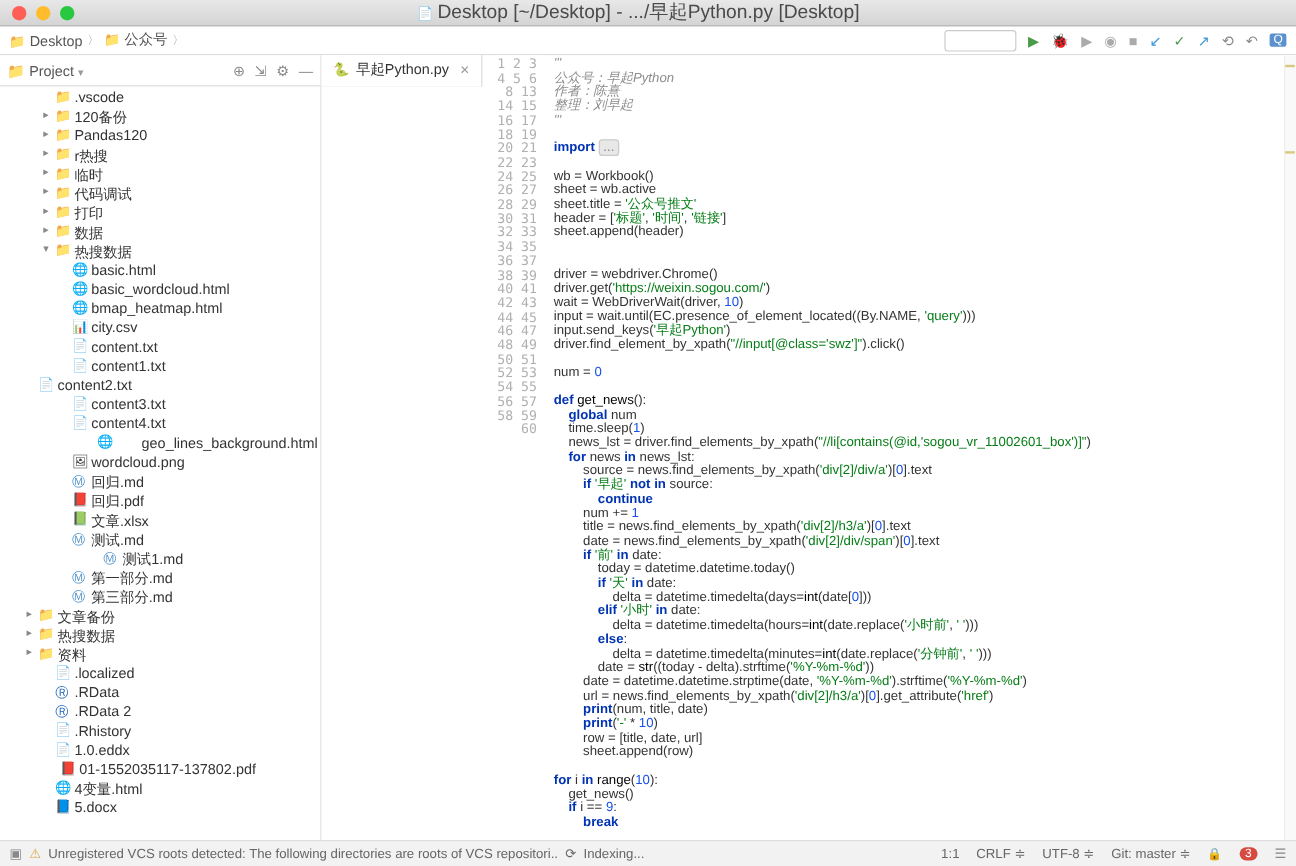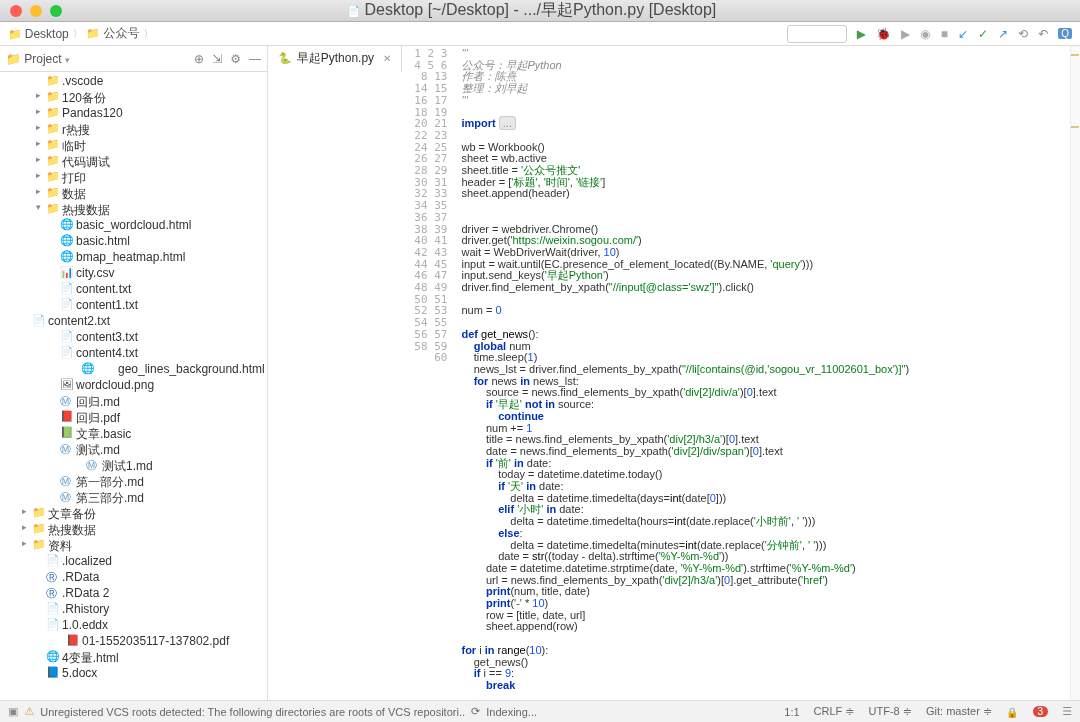--- a/index.html
+++ b/index.html
@@ -140,26 +140,26 @@
           <span>数据</span>
         </div>
         <div class="tree-item" style="padding-left: 36px;">
           <span class="arrow">▾</span>
           <span class="ico ic-folder"></span>
           <span>热搜数据</span>
         </div>
         <div class="tree-item" style="padding-left: 50px;">
           <span class="arrow"></span>
           <span class="ico ic-html"></span>
+          <span>basic.html</span>
+        </div>
+        <div class="tree-item" style="padding-left: 50px;">
+          <span class="arrow"></span>
+          <span class="ico ic-html"></span>
           <span>basic_wordcloud.html</span>
-        </div>
-        <div class="tree-item" style="padding-left: 50px;">
-          <span class="arrow"></span>
-          <span class="ico ic-html"></span>
-          <span>basic.html</span>
         </div>
         <div class="tree-item" style="padding-left: 50px;">
           <span class="arrow"></span>
           <span class="ico ic-html"></span>
           <span>bmap_heatmap.html</span>
         </div>
         <div class="tree-item" style="padding-left: 50px;">
           <span class="arrow"></span>
           <span class="ico ic-csv"></span>
           <span>city.csv</span>
@@ -205,21 +205,21 @@
           <span>回归.md</span>
         </div>
         <div class="tree-item" style="padding-left: 50px;">
           <span class="arrow"></span>
           <span class="ico ic-pdf"></span>
           <span>回归.pdf</span>
         </div>
         <div class="tree-item" style="padding-left: 50px;">
           <span class="arrow"></span>
           <span class="ico ic-xlsx"></span>
-          <span>文章.basic</span>
+          <span>文章.xlsx</span>
         </div>
         <div class="tree-item" style="padding-left: 50px;">
           <span class="arrow"></span>
           <span class="ico ic-md"></span>
           <span>测试.md</span>
         </div>
         <div class="tree-item" style="padding-left: 76px;">
           <span class="arrow"></span>
           <span class="ico ic-md"></span>
           <span>测试1.md</span>
@@ -267,21 +267,21 @@
         <div class="tree-item" style="padding-left: 36px;">
           <span class="arrow"></span>
           <span class="ico ic-file"></span>
           <span>.Rhistory</span>
         </div>
         <div class="tree-item" style="padding-left: 36px;">
           <span class="arrow"></span>
           <span class="ico ic-file"></span>
           <span>1.0.eddx</span>
         </div>
-        <div class="tree-item" style="padding-left: 56px;">
+        <div class="tree-item" style="padding-left: 40px;">
           <span class="arrow"></span>
           <span class="ico ic-pdf"></span>
           <span>01-1552035117-137802.pdf</span>
         </div>
         <div class="tree-item" style="padding-left: 36px;">
           <span class="arrow"></span>
           <span class="ico ic-html"></span>
           <span>4变量.html</span>
         </div>
         <div class="tree-item" style="padding-left: 36px;">

